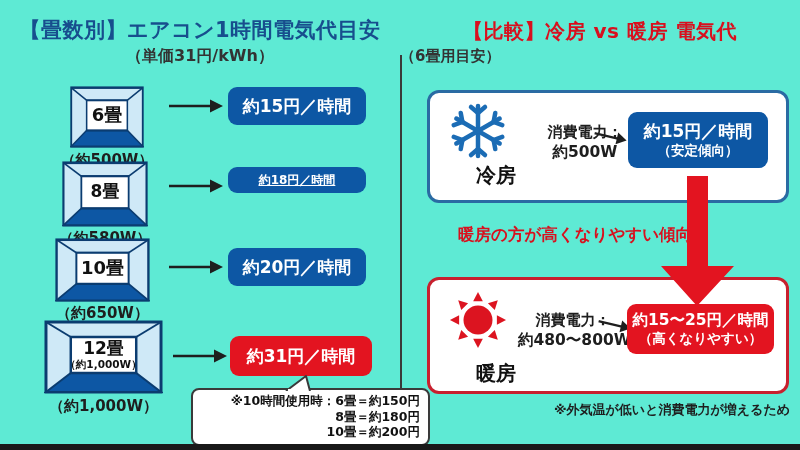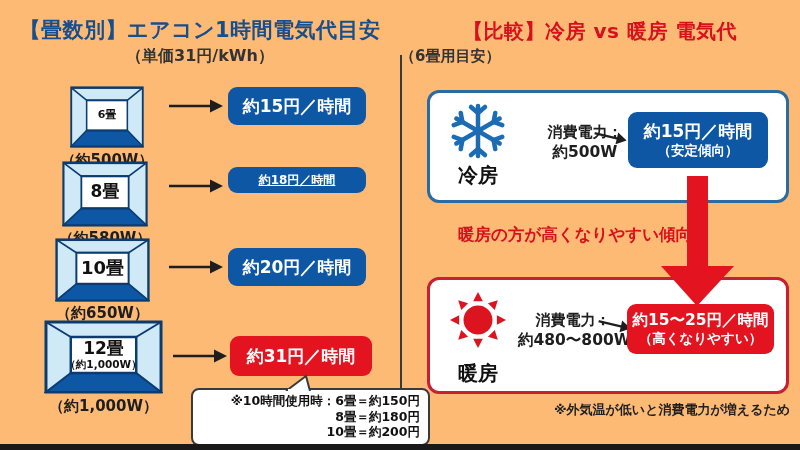--- a/index.html
+++ b/index.html
@@ -1,17 +1,17 @@
 <!DOCTYPE html>
 <html><head>
 <meta charset="utf-8">
 <style>
   html,body{margin:0;padding:0;background:#e8e8e8;}
   .stage{
-    position:relative;width:800px;height:450px;background:#fdba74;
+    position:relative;width:800px;height:450px;background:#5eead4;
     font-family:"DejaVu Sans","Liberation Sans",sans-serif;
     overflow:hidden;color:#1e1e1e;
   }
   .abs{position:absolute;}
   
   .l-title{left:0;top:16px;width:400px;text-align:center;font-size:21px;font-weight:bold;color:#174e8d;letter-spacing:.5px;}
   .l-sub{left:0;top:46px;width:400px;text-align:center;font-size:16px;font-weight:bold;color:#333;}
   .r-title{left:400px;top:18px;width:400px;text-align:center;font-size:20px;font-weight:bold;color:#d8101e;letter-spacing:.5px;}
   .r-sub{left:400px;top:47px;width:400px;text-align:left;font-size:15px;font-weight:bold;color:#333;}
   .divider{left:400px;top:55px;width:2px;height:377px;background:#3a3a3a;}
@@ -23,21 +23,21 @@
   .icon3{left:55px;top:238px;width:95px;height:64px;}
   .icon4{left:44px;top:320px;width:119px;height:74px;}
   .room{position:absolute;inset:0;width:100%;height:100%;}
   .walls{fill:#cfe9f7;stroke:#0b3c70;stroke-width:3;}
   .floor{fill:#0d57a4;stroke:#0b3c70;stroke-width:2;}
   .edge{stroke:#0b3c70;stroke-width:2;}
   .screen{fill:#ffffff;stroke:#0b3c70;stroke-width:2.5;}
   .roomlabel{position:absolute;left:20%;right:20%;top:21%;bottom:27%;
     display:flex;flex-direction:column;align-items:center;justify-content:center;
     font-weight:bold;color:#111;line-height:1.05;white-space:nowrap;}
-  .icon1 .roomlabel{font-size:11px;}
+  .icon1 .roomlabel{font-size:18px;}
   .icon2 .roomlabel{font-size:17px;}
   .icon3 .roomlabel{font-size:18px;}
   .icon4 .size-line{font-size:17px;}
   .icon4 .inner-watt{font-size:10.5px;margin-top:1px;}
   .watt{font-size:15px;font-weight:bold;color:#1e1e1e;text-align:center;white-space:nowrap;}
   .watt1{left:40px;top:151px;width:134px;}
   .watt2{left:38px;top:229px;width:134px;}
   .watt3{left:36px;top:304px;width:133px;}
   .watt4{left:36px;top:397px;width:135px;}
   .arr{width:56px;height:16px;}
@@ -54,21 +54,21 @@
   
   .callout{left:191px;top:388px;width:204px;background:#fff;border:2px solid #3a3a3a;
     border-radius:8px;padding:3px 8px 4px 23px;font-size:12.5px;font-weight:bold;
     line-height:1.25;text-align:right;color:#111;white-space:nowrap;}
   .callout .tail{position:absolute;left:92px;top:-15px;width:26px;height:16px;}
   
   .cool-box{left:427px;top:90px;width:356px;height:107px;border:3px solid #2a6ba3;border-radius:12px;background:#fff;}
   .heat-box{left:427px;top:277px;width:356px;height:111px;border:3px solid #c8202e;border-radius:12px;background:#fff;}
   .snowflake{left:448px;top:101px;width:60px;height:60px;}
   .sun{left:449px;top:291px;width:58px;height:58px;}
-  .mode-label{font-size:20px;font-weight:bold;color:#111;text-align:center;width:76px;}
+  .mode-label{font-size:20px;font-weight:bold;color:#111;text-align:right;width:76px;}
   .cool-label{left:440px;top:162px;}
   .heat-label{left:440px;top:360px;}
   .power{width:110px;text-align:center;font-weight:bold;color:#1e1e1e;line-height:1.35;white-space:nowrap;}
   .power .p1{font-size:15px;}
   .power .p2{font-size:15.5px;}
   .cool-power{left:530px;top:122px;}
   .heat-power{left:518px;top:310px;}
   .sm-arr{width:34px;height:14px;transform:rotate(13deg);}
   .cool-sarr{left:594px;top:130px;}
   .heat-sarr{left:598px;top:318px;}

